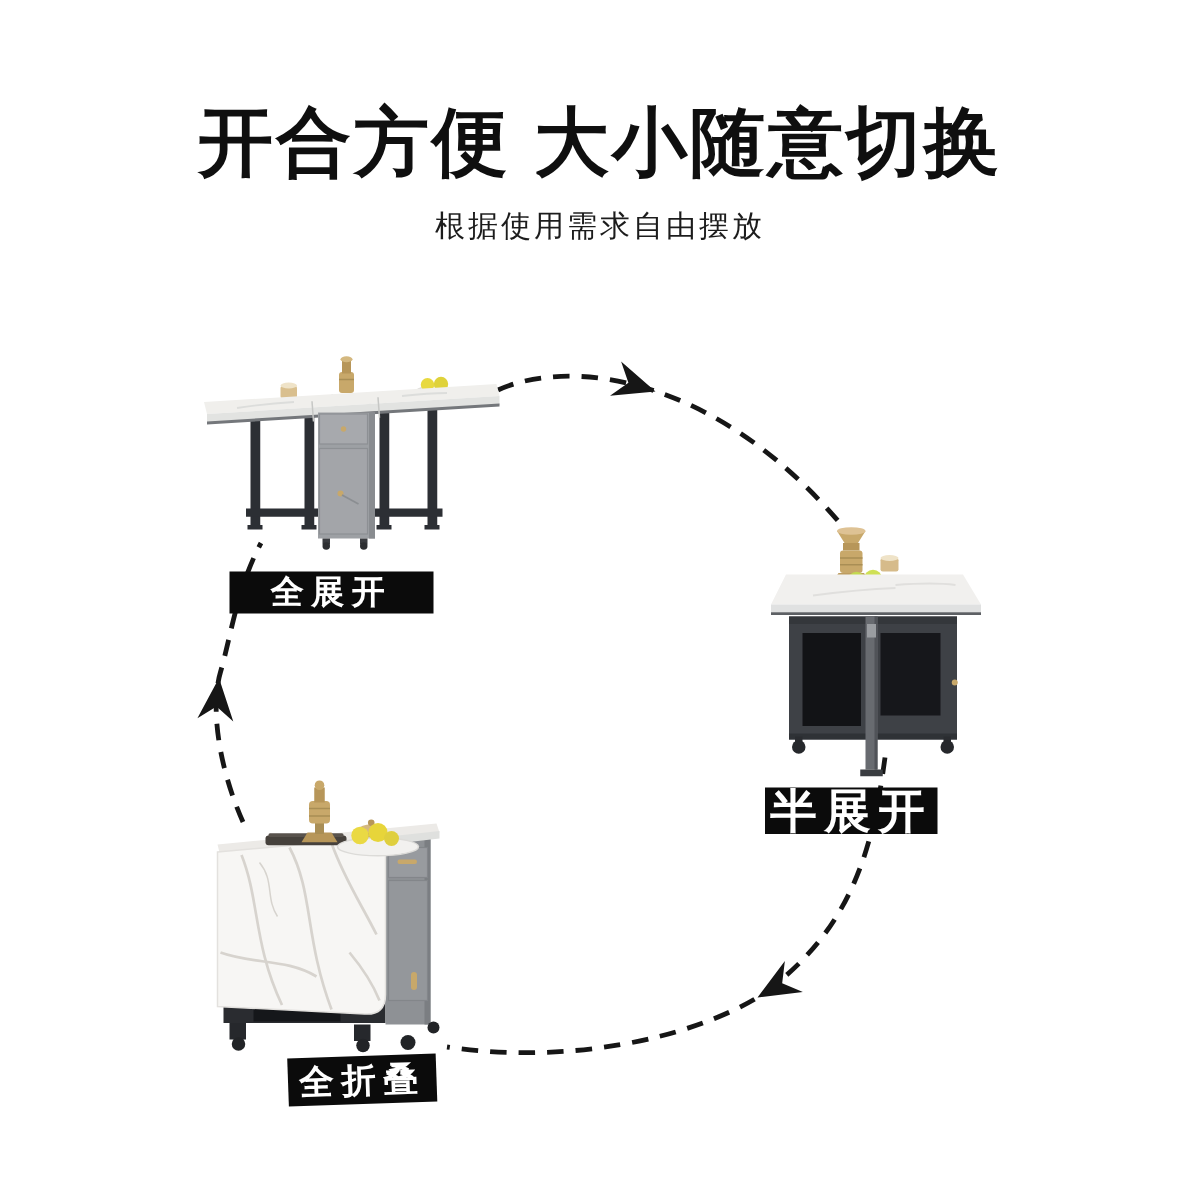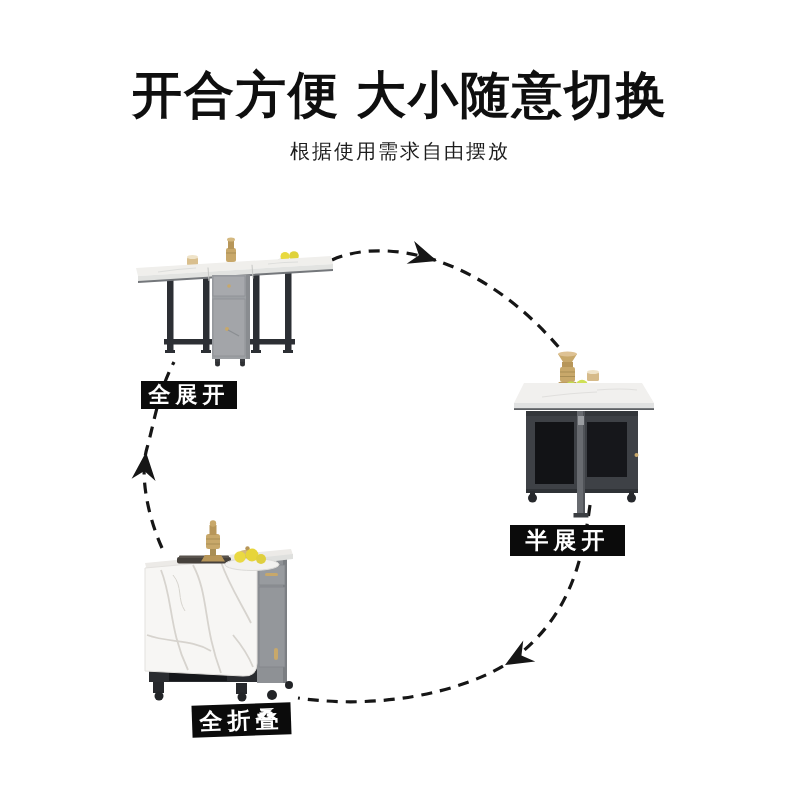--- a/index.html
+++ b/index.html
@@ -194,23 +194,23 @@
       <rect x="107" y="38" width="15" height="10" rx="2" fill="#c8a86a"></rect>
       <ellipse cx="114.5" cy="37.5" rx="8" ry="2.8" fill="#d4b87f"></ellipse>
       <circle cx="114.5" cy="33.5" r="2.2" fill="#b79659"></circle>
       <ellipse cx="119" cy="49.5" rx="27" ry="6" fill="#f2f1ef" stroke="#dcdbd8" stroke-width="1"></ellipse>
       <circle cx="107" cy="42" r="5.8" fill="#ead943"></circle>
       <circle cx="119" cy="40" r="6.4" fill="#e7d53a"></circle>
       <circle cx="128" cy="44" r="5" fill="#dfcf3e"></circle>
     </g>
   </svg>
 
-  <div class="badge" style="left:141px;top:381px;width:96px;height:28px;font-size:22px">
+  <div class="badge" style="left:153px;top:381px;width:136px;height:28px;font-size:22px">
     <span>全展开</span>
   </div>
-  <div class="badge" style="left:510px;top:525px;width:115px;height:31px;font-size:23px">
+  <div class="badge" style="left:510px;top:525px;width:115px;height:31px;font-size:31px">
     <span>半展开</span>
   </div>
   <div class="badge" style="left:192px;top:704px;width:99px;height:32px;font-size:23px;transform:rotate(-2deg)">
     <span>全折叠</span>
   </div>
 
 </div>
 
 </body></html>

